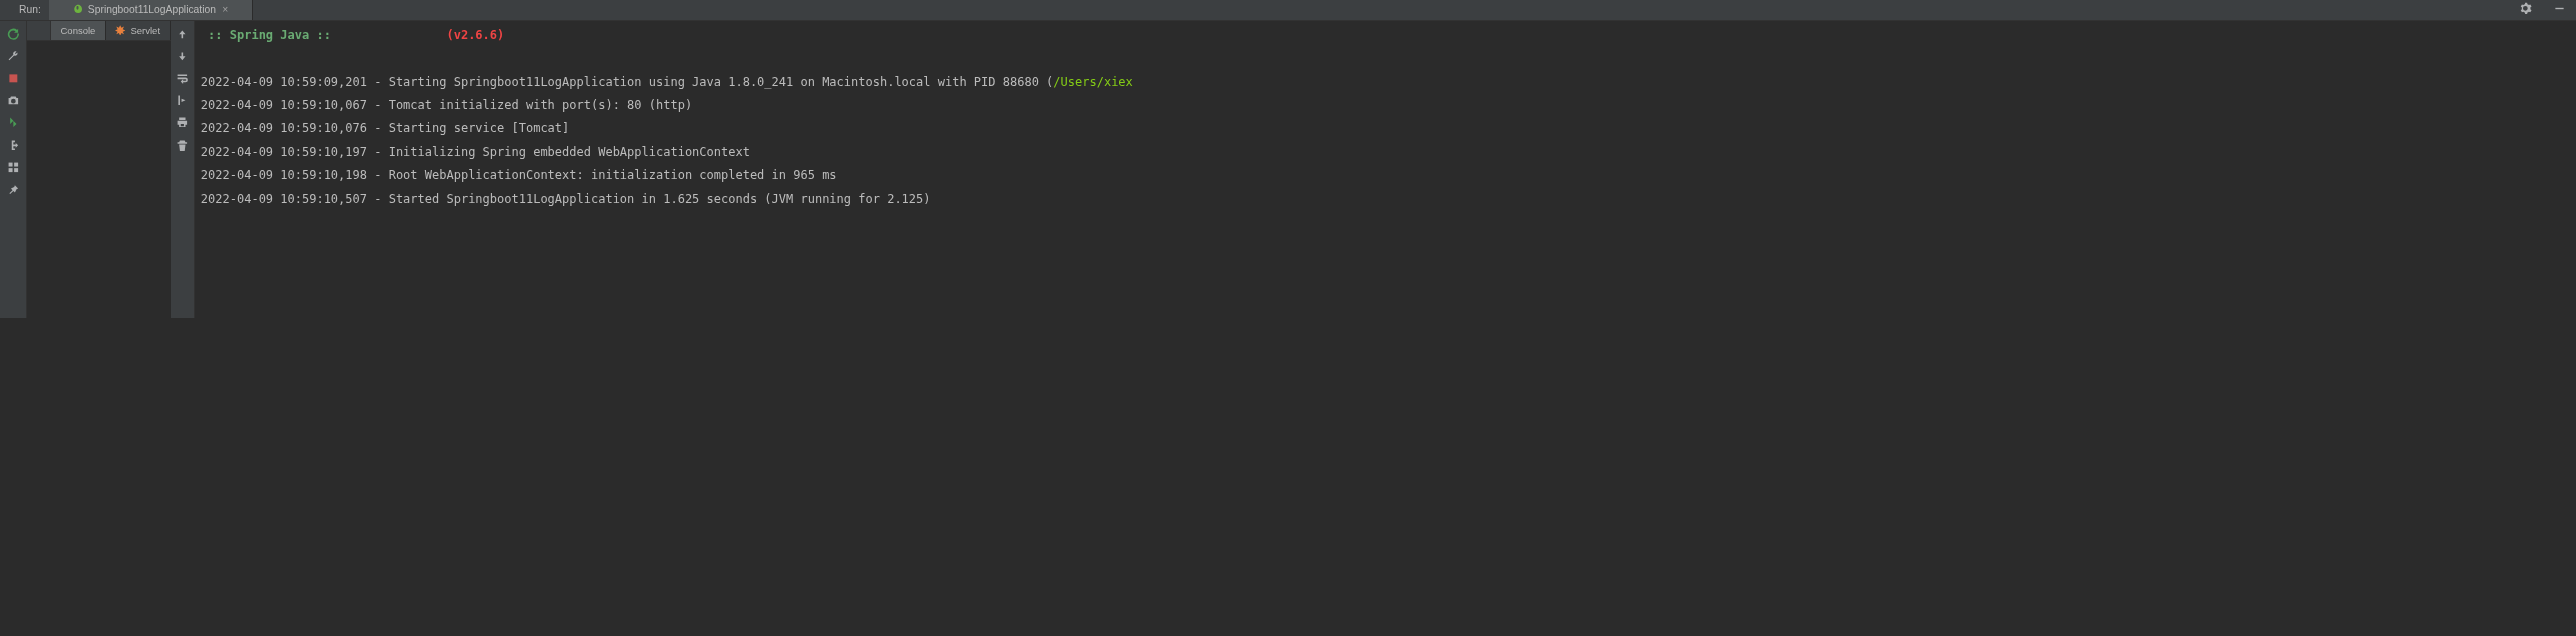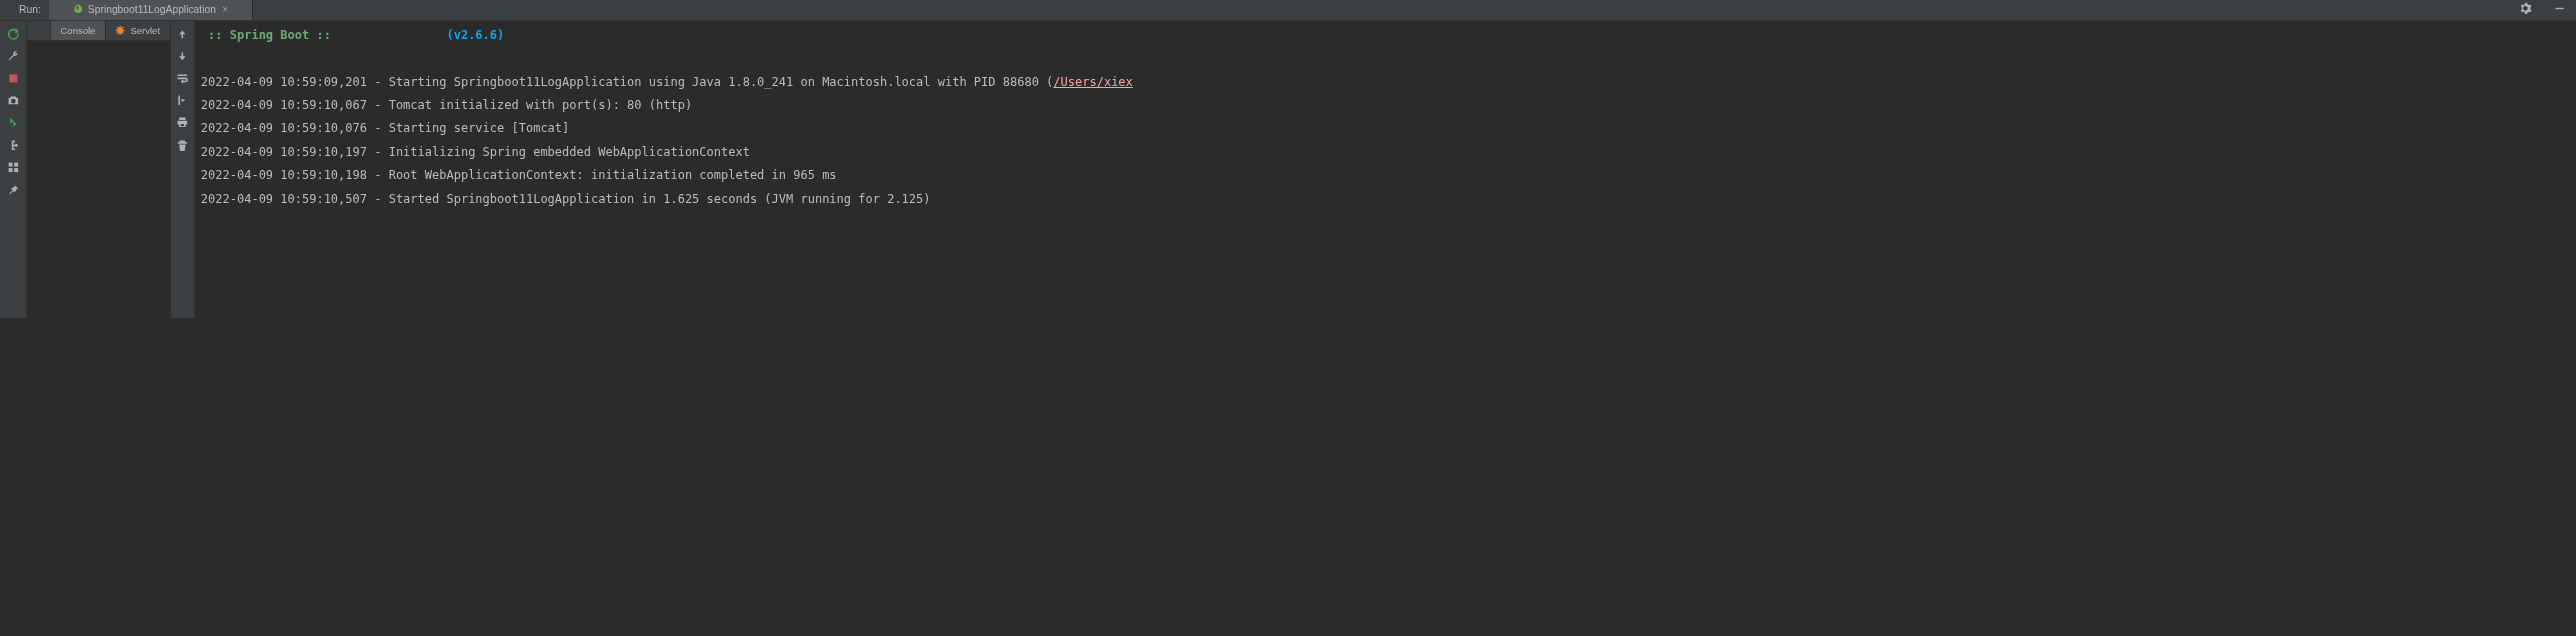--- a/index.html
+++ b/index.html
@@ -141,22 +141,21 @@
       font-size: 12px;
       line-height: 1.95;
       color: #bcbcbc;
     }
     .spring-banner {
       color: #6aab73;
       font-weight: bold;
     }
     .log-line {}
     .link {
-      color: #fca5a5;
-      text-decoration: underline;
+      color: #84cc16;
       cursor: pointer;
     }
     pre { font-family: inherit; }
   </style>
 </head>
 <body>
 
 <div class="header-bar">
   <span class="run-label">Run:</span>
   <div class="tab">
@@ -272,21 +271,21 @@
             </svg>
         </div>
         <div class="gutter-btn">
           <svg viewBox="0 0 16 16" fill="currentColor">
               <path d="M5 2h6l1 2h2v2H2V4h2l1-2zm-1 5h8l-1 8H5L4 7z"></path>
             </svg>
         </div>
       </div>
 
       <div class="console">
-        <pre class="spring-banner"><span> :: Spring Boot ::</span><span style="color:#0ea5e9">                <span>(v2.6.6)</span></span></pre>
+        <pre class="spring-banner"><span> :: Spring Java ::</span><span style="color:#ef4444">                <span>(v2.6.6)</span></span></pre>
         <pre> </pre>
         <div id="log-container">
             <pre class="log-line">2022-04-09 10:59:09,201 - Starting Springboot11LogApplication using Java 1.8.0_241 on Macintosh.local with PID 88680 (<a class="link">/Users/xiex</a></pre>
             <pre class="log-line">2022-04-09 10:59:10,067 - Tomcat initialized with port(s): 80 (http)</pre>
             <pre class="log-line">2022-04-09 10:59:10,076 - Starting service [Tomcat]</pre>
             <pre class="log-line">2022-04-09 10:59:10,197 - Initializing Spring embedded WebApplicationContext</pre>
             <pre class="log-line">2022-04-09 10:59:10,198 - Root WebApplicationContext: initialization completed in 965 ms</pre>
             <pre class="log-line">2022-04-09 10:59:10,507 - Started Springboot11LogApplication in 1.625 seconds (JVM running for 2.125)</pre>
           </div>
       </div>

